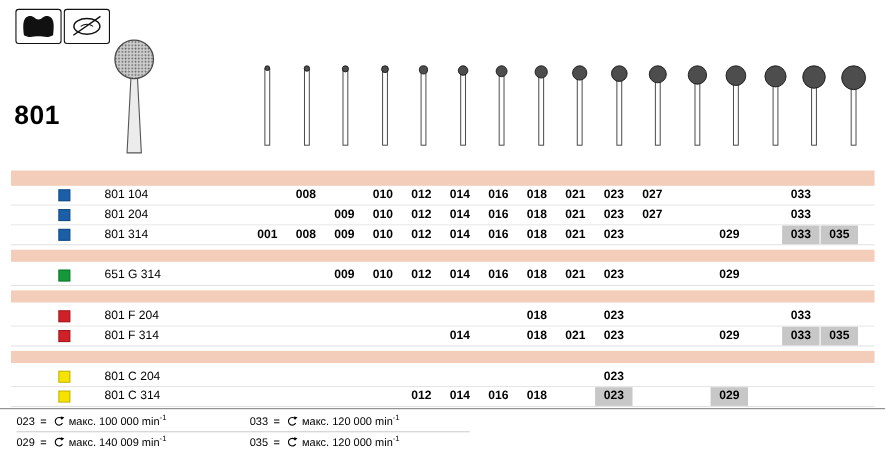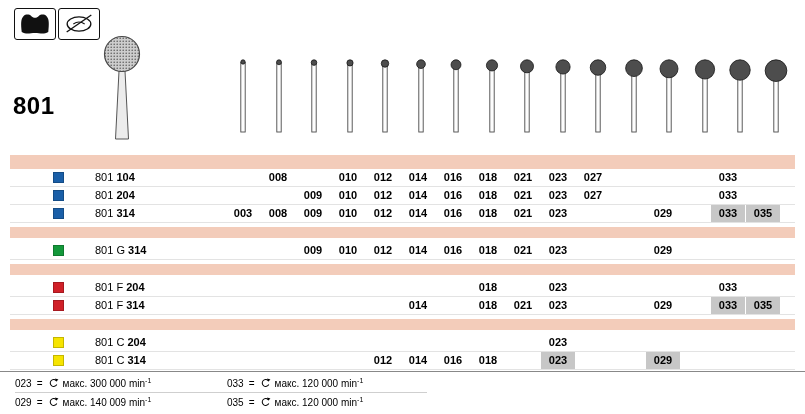--- a/index.html
+++ b/index.html
@@ -19,21 +19,21 @@
   
   .bur-size-row{position:absolute;left:0;top:0;width:805px;height:150px;}
   .bur{position:absolute;top:59px;}
   
   .table{position:absolute;left:10px;top:155px;width:785px;}
   .band{height:11px;margin:4px 0;}
   .band-first{height:14px;margin:0;}
   .trow{position:relative;height:17px;border-bottom:1px solid #e3e3e3;background:#fff;}
   .sq{position:absolute;left:43px;top:3px;width:11px;height:11px;border:1px solid rgba(0,0,0,0.2);box-sizing:border-box;}
   .rlabel{position:absolute;left:85px;top:0;line-height:17px;font-size:11px;white-space:nowrap;}
-  .rlabel b{font-weight:bold;}
+  .rlabel b{font-weight:normal;}
   .cell{position:absolute;top:0;width:34px;height:17px;line-height:17px;text-align:center;font-size:11px;font-weight:bold;}
   .cell.hl{background:#c7c7c7;}
   
   .footnotes{position:absolute;left:0;top:371px;width:805px;border-top:1px solid #888;padding:3px 0 0 15px;box-sizing:border-box;}
   .fn-grid{display:grid;grid-template-columns:212px 200px 1fr;grid-template-rows:repeat(2,18px);grid-auto-flow:column;}
   .fn-item{display:flex;align-items:center;gap:4px;font-size:10px;white-space:nowrap;}
   .fn-item.fn-top{border-bottom:1px solid #cfcfcf;}
   .fn-item sup{font-size:7px;vertical-align:super;line-height:0;}
   .fn-eq{padding:0 1px;}
 </style>
@@ -167,38 +167,38 @@
         <span class="cell" style="left: 426px;">016</span>
         <span class="cell" style="left: 461px;">018</span>
         <span class="cell" style="left: 496px;">021</span>
         <span class="cell" style="left: 531px;">023</span>
         <span class="cell" style="left: 566px;">027</span>
         <span class="cell" style="left: 701px;">033</span>
       </div>
       <div class="trow">
         <span class="sq" style="background: rgb(26, 95, 168);"></span>
         <span class="rlabel"><span>801</span>&nbsp;<b>314</b></span>
-        <span class="cell" style="left: 216px;">003</span>
+        <span class="cell" style="left: 216px;">001</span>
         <span class="cell" style="left: 251px;">008</span>
         <span class="cell" style="left: 286px;">009</span>
         <span class="cell" style="left: 321px;">010</span>
         <span class="cell" style="left: 356px;">012</span>
         <span class="cell" style="left: 391px;">014</span>
         <span class="cell" style="left: 426px;">016</span>
         <span class="cell" style="left: 461px;">018</span>
         <span class="cell" style="left: 496px;">021</span>
         <span class="cell" style="left: 531px;">023</span>
         <span class="cell" style="left: 636px;">029</span>
         <span class="cell hl" style="background: rgb(199, 199, 199); left: 701px;">033</span>
         <span class="cell hl" style="background: rgb(199, 199, 199); left: 736px;">035</span>
       </div>
       <div class="band" style="background: rgb(243, 204, 186);"></div>
       <div class="trow">
         <span class="sq" style="background: rgb(19, 152, 58);"></span>
-        <span class="rlabel"><span>801 G</span>&nbsp;<b>314</b></span>
+        <span class="rlabel"><span>651 G</span>&nbsp;<b>314</b></span>
         <span class="cell" style="left: 286px;">009</span>
         <span class="cell" style="left: 321px;">010</span>
         <span class="cell" style="left: 356px;">012</span>
         <span class="cell" style="left: 391px;">014</span>
         <span class="cell" style="left: 426px;">016</span>
         <span class="cell" style="left: 461px;">018</span>
         <span class="cell" style="left: 496px;">021</span>
         <span class="cell" style="left: 531px;">023</span>
         <span class="cell" style="left: 636px;">029</span>
       </div>
@@ -241,21 +241,21 @@
 
   <div class="footnotes">
     <div class="fn-grid">
         <div class="fn-item fn-top">
           <span class="fn-size">023</span>
           <span class="fn-eq">=</span>
           <svg width="11" height="11" viewBox="0 0 12 12">
             <path d="M9.6,7.2 a3.8,3.8 0 1 1 -0.6,-4.4" fill="none" stroke="#000" stroke-width="1.1"></path>
             <path d="M7.8,0.6 l3.6,0.9 -2.6,2.6 z" fill="#000"></path>
           </svg>
-          <span class="fn-text"><span>макс. 300 000</span>&nbsp;<span>min</span><sup>-1</sup></span>
+          <span class="fn-text"><span>макс. 100 000</span>&nbsp;<span>min</span><sup>-1</sup></span>
         </div>
         <div class="fn-item">
           <span class="fn-size">029</span>
           <span class="fn-eq">=</span>
           <svg width="11" height="11" viewBox="0 0 12 12">
             <path d="M9.6,7.2 a3.8,3.8 0 1 1 -0.6,-4.4" fill="none" stroke="#000" stroke-width="1.1"></path>
             <path d="M7.8,0.6 l3.6,0.9 -2.6,2.6 z" fill="#000"></path>
           </svg>
           <span class="fn-text"><span>макс. 140 009</span>&nbsp;<span>min</span><sup>-1</sup></span>
         </div>

